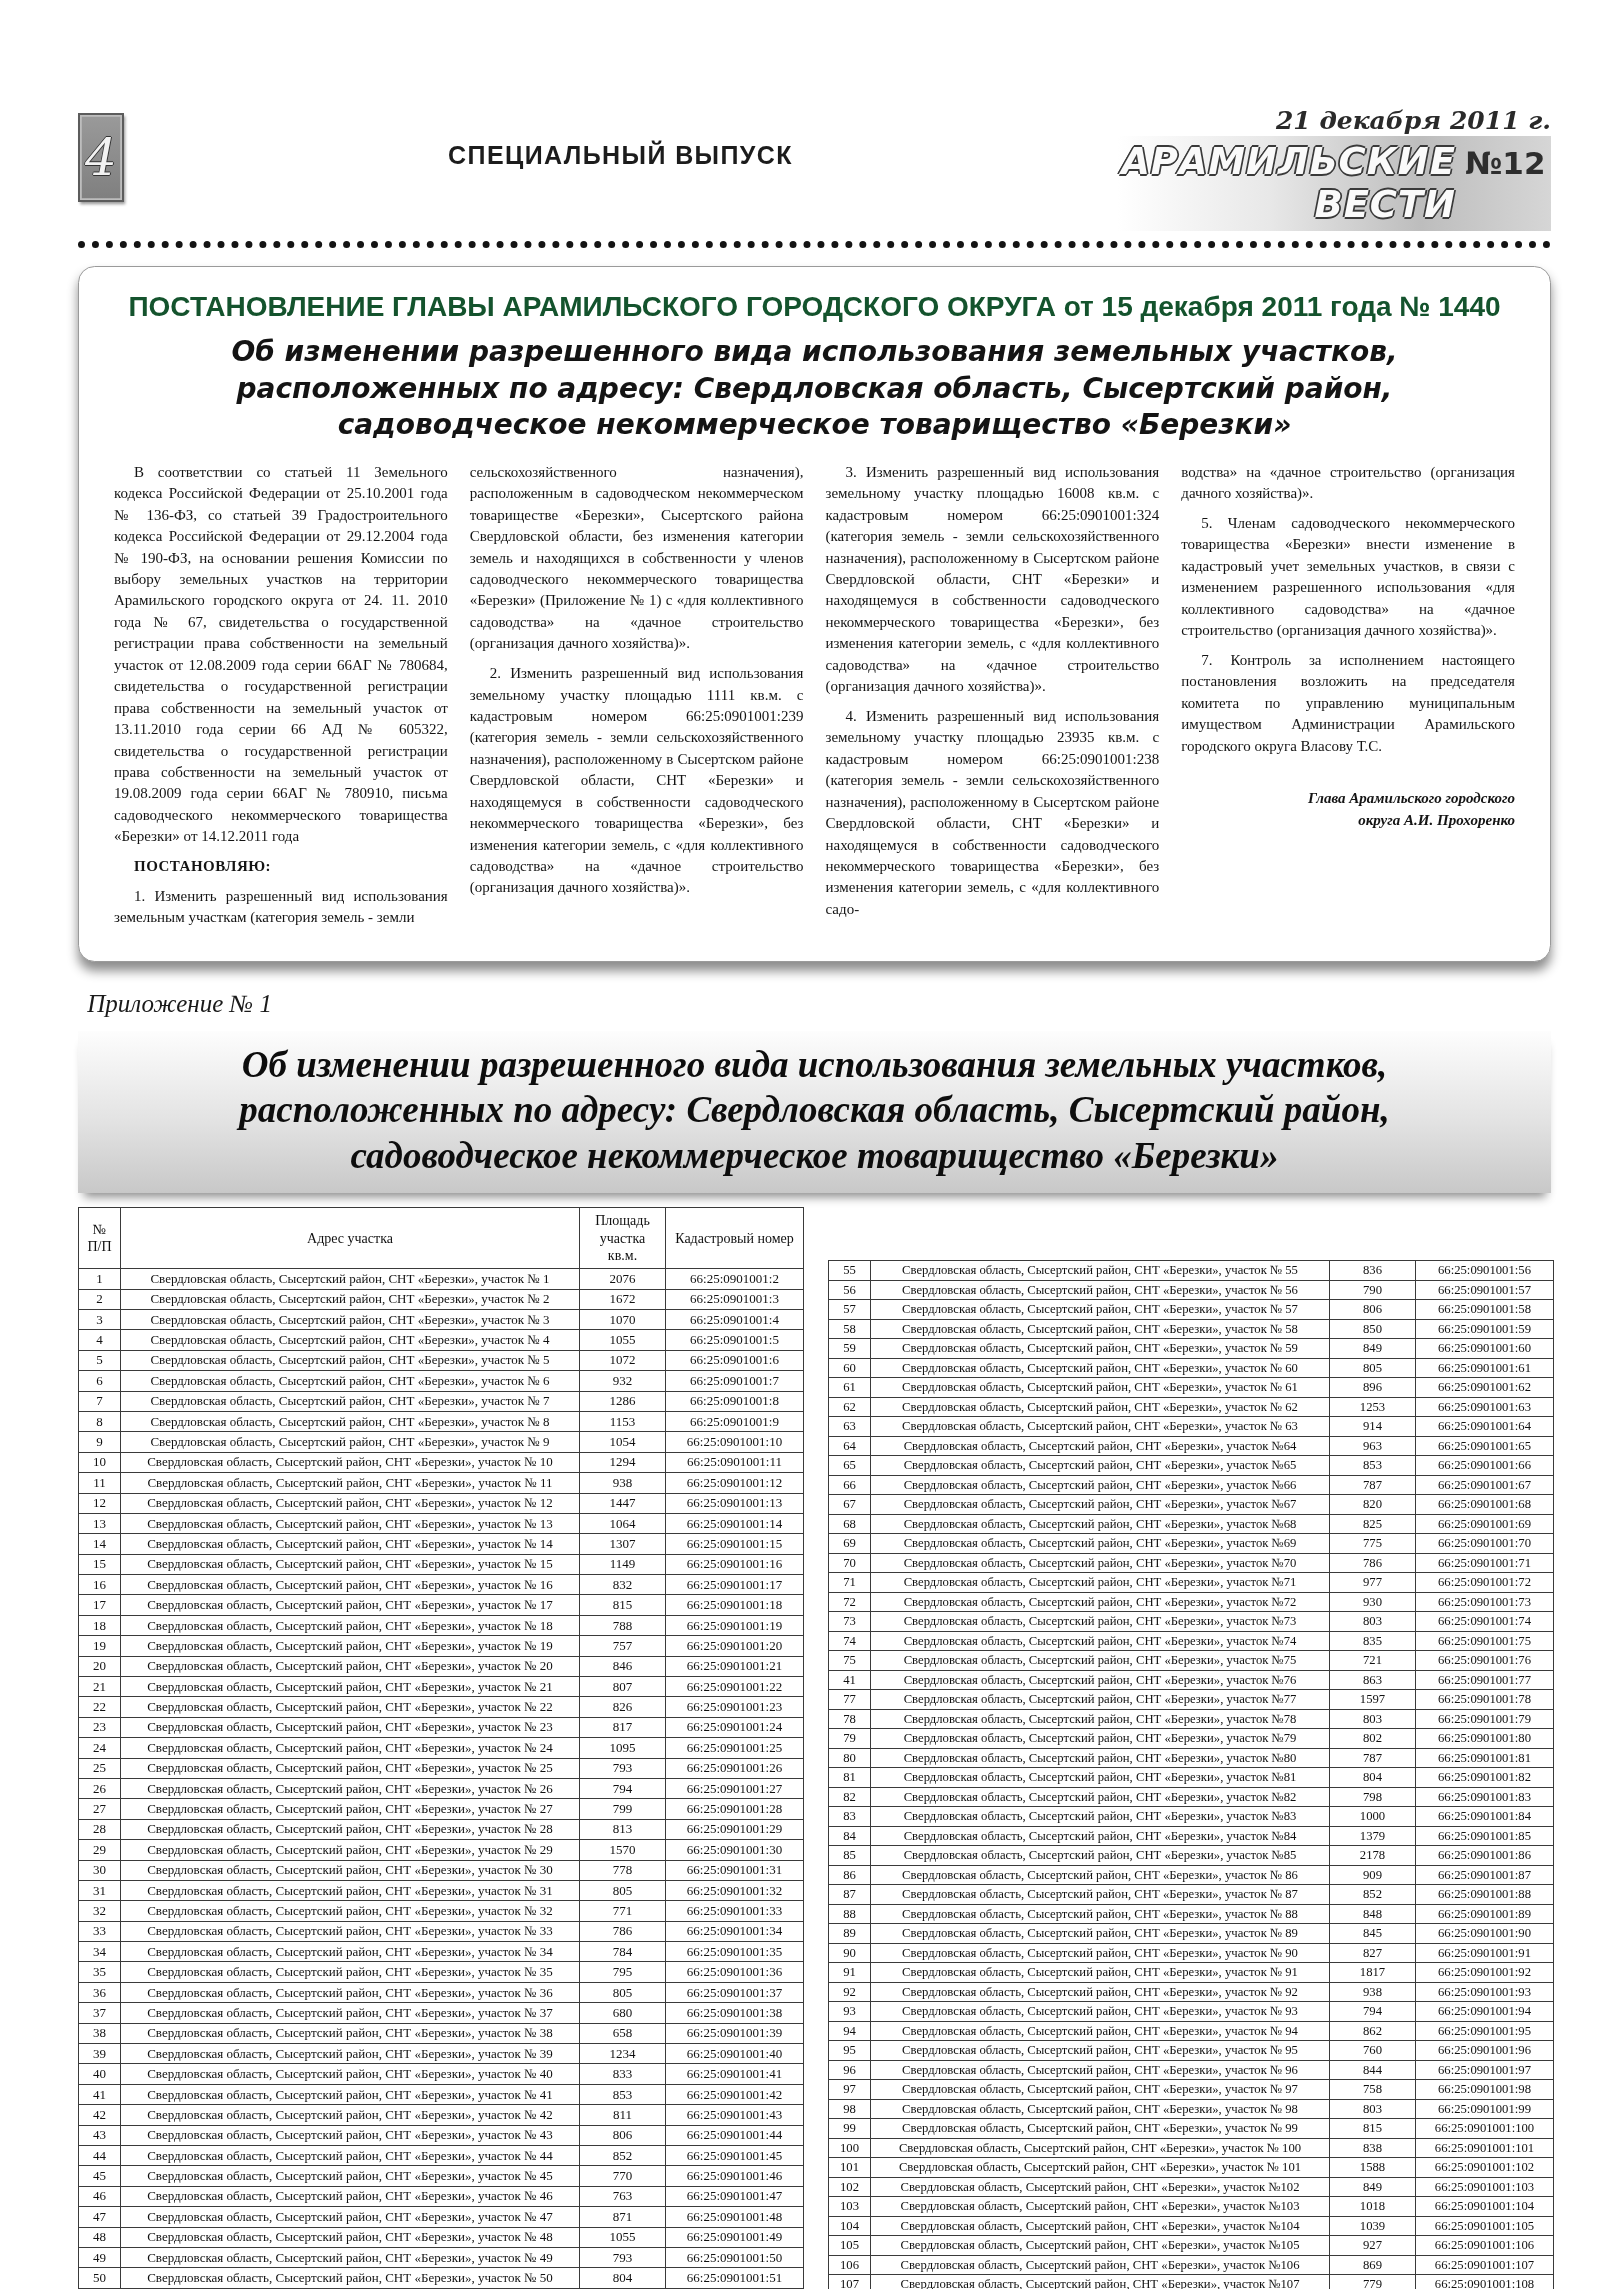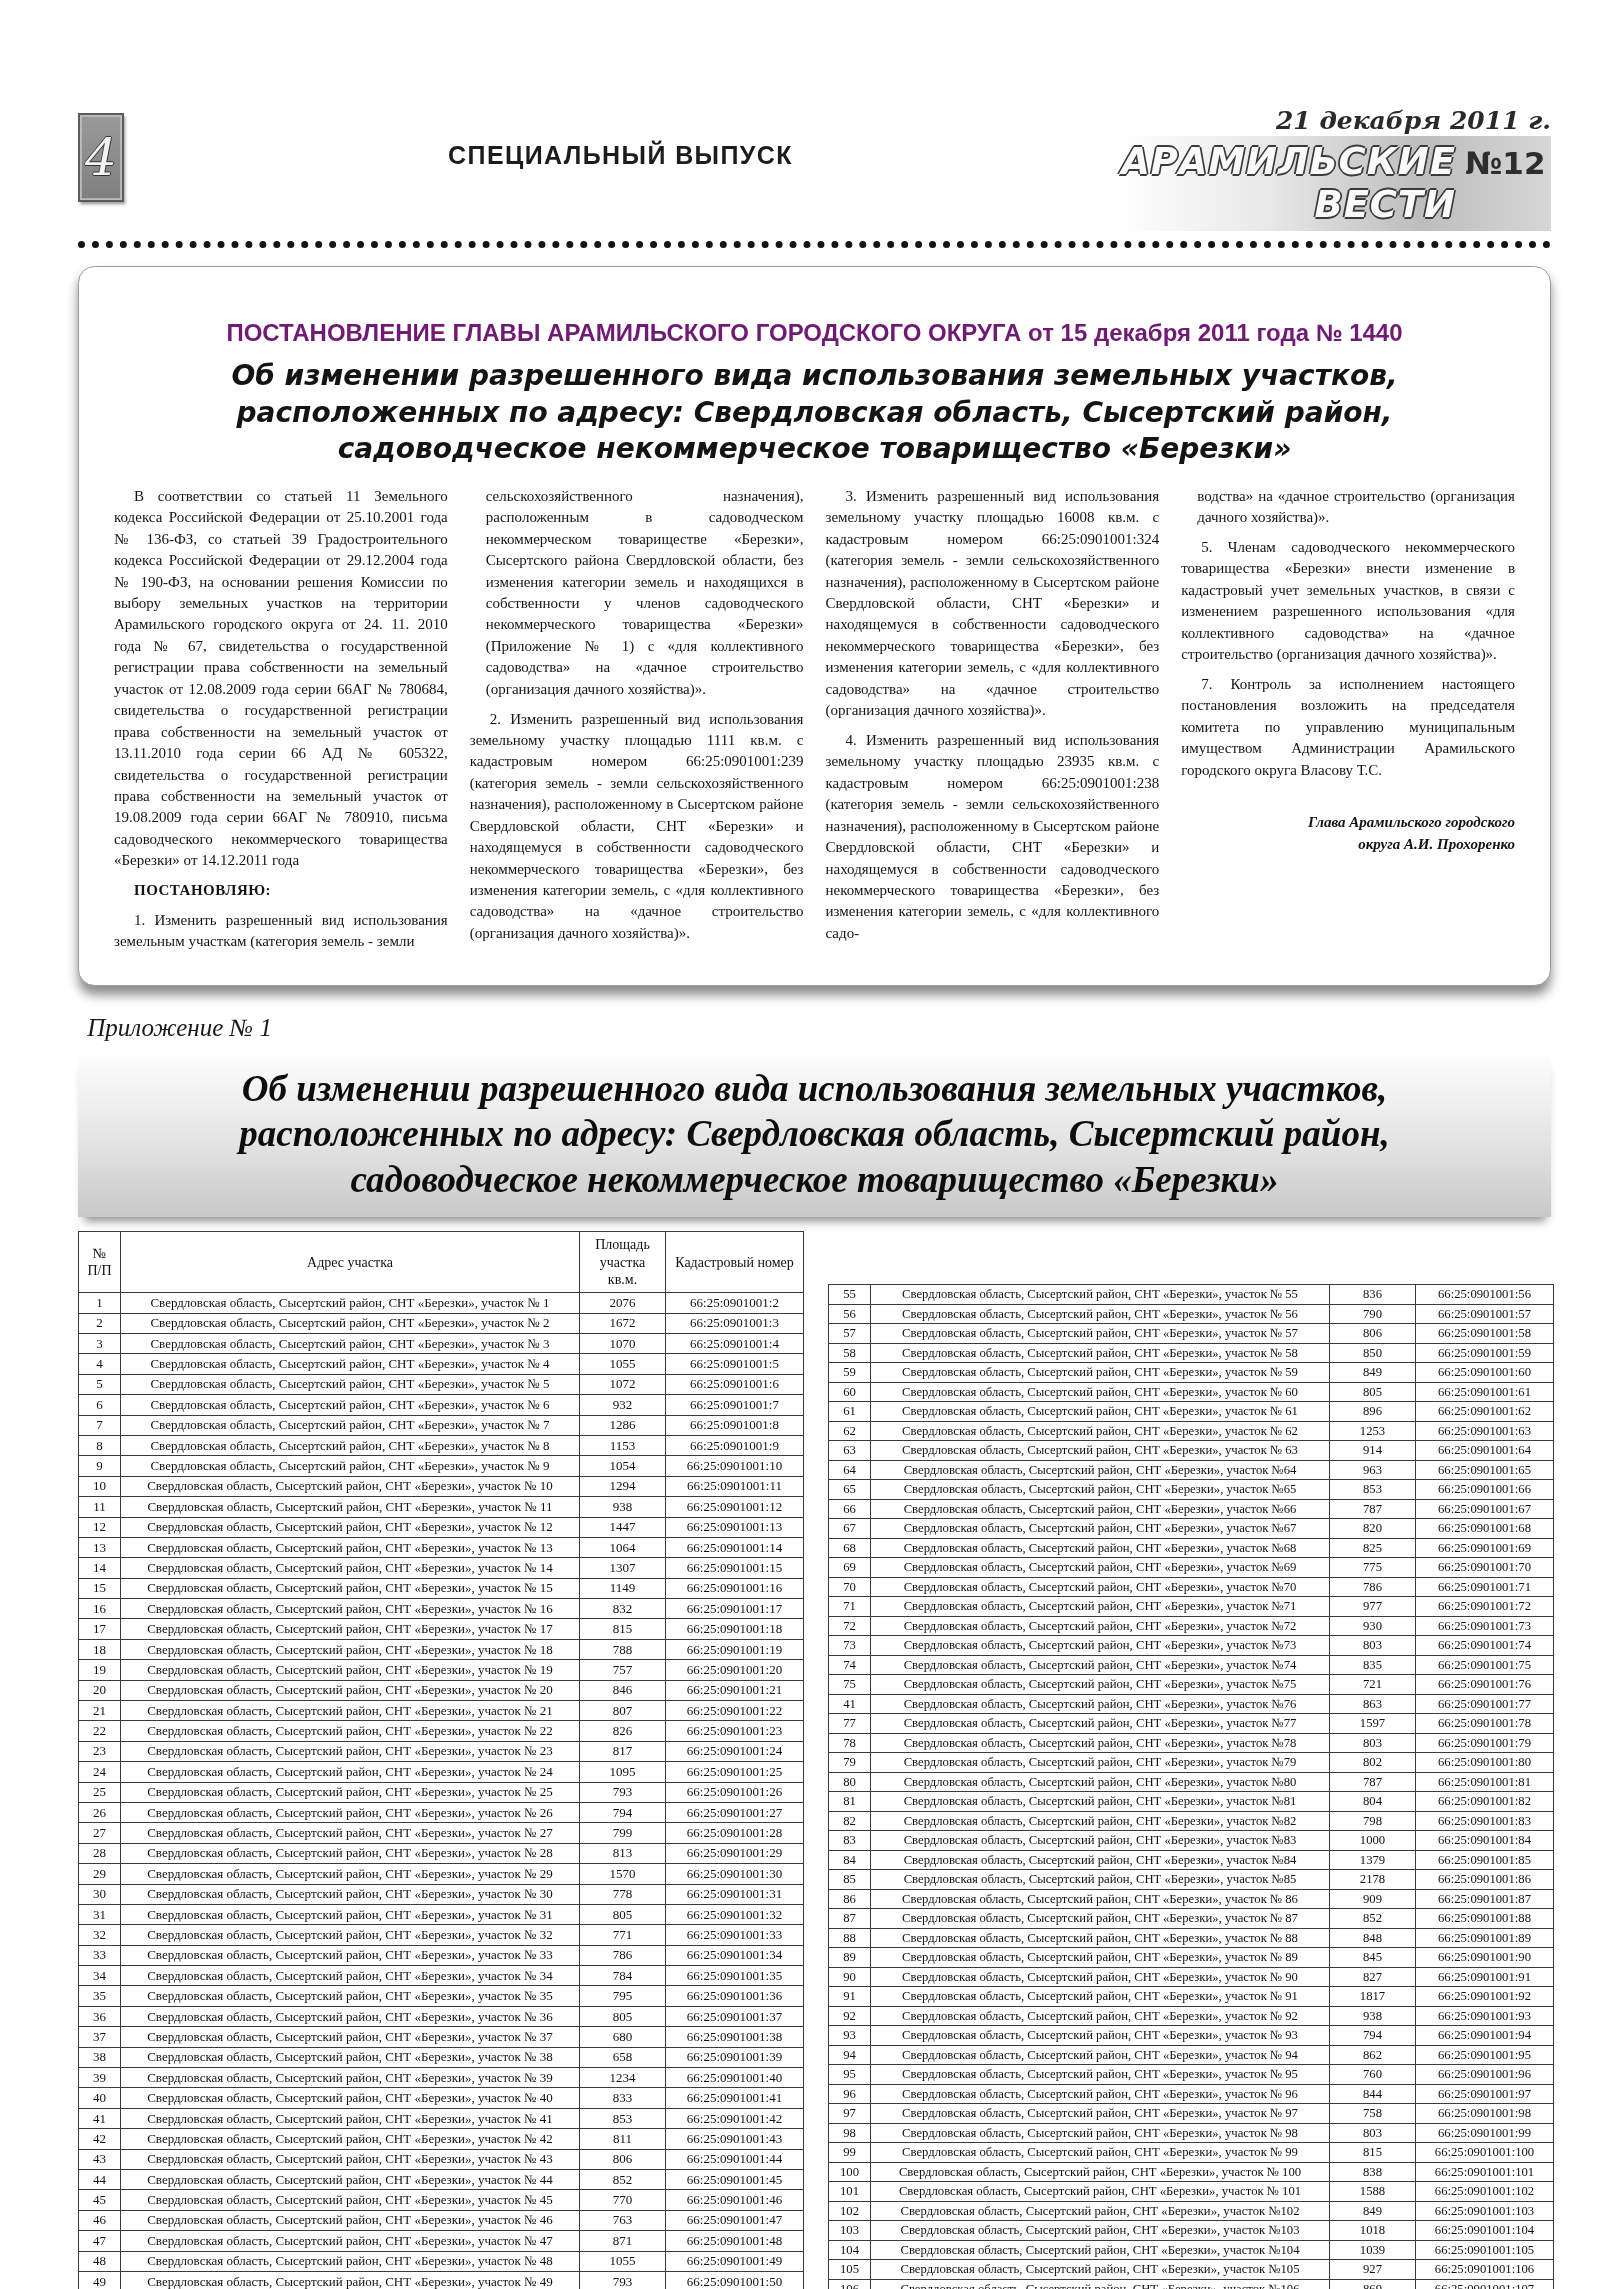--- a/index.html
+++ b/index.html
@@ -23,28 +23,28 @@
   .masthead{font-family:"DejaVu Sans",sans-serif;font-style:italic;font-weight:bold;font-size:37px;
     letter-spacing:0.9px;color:#fafafa;
     text-shadow:-1.8px 0 #3a3a3a,1.8px 0 #3a3a3a,0 -1.8px #3a3a3a,0 1.8px #3a3a3a,0.9px 0.9px #3a3a3a,-0.9px -0.9px #3a3a3a;}
   .issue-no{font-family:"DejaVu Sans",sans-serif;font-size:31px;font-weight:bold;color:#2e2e2e;}
   .dotted-rule{border-top:7.4px dotted #141414;margin-top:9.2px;height:0;}
 
   
   .res-box{margin-top:18.5px;border:0.9px solid #9a9a9a;border-radius:16.6px;background:#fff;
     box-shadow:0 8.3px 11px rgba(0,0,0,.45);padding:24px 35px 24px;}
   .res-title{text-align:center;font-family:"Liberation Sans",sans-serif;font-weight:bold;
-    font-size:24px;color:#701a75;margin-top:28px;}
+    font-size:28px;color:#14532d;}
   .res-subtitle{margin-top:11px;text-align:center;font-family:"DejaVu Sans",sans-serif;
     font-weight:bold;font-style:italic;font-size:28px;line-height:1.3;color:#141414;}
   .res-body{margin-top:18.5px;display:flex;gap:22px;}
   .res-col{flex:1;font-family:"Liberation Serif",serif;font-size:15px;line-height:1.43;
     text-align:justify;color:#141414;}
   .res-col p{margin:0 0 8.3px;text-indent:20px;}
-  .res-col p.noindent{text-indent:0;margin-left:16px;}
+  .res-col p.noindent{text-indent:0;}
   .res-col p.bold{font-weight:bold;letter-spacing:0.5px;}
   .res-col p.signature{text-align:right;font-weight:bold;font-style:italic;text-indent:0;margin:0;}
   .res-col p.signature:first-of-type{margin-top:0;}
   .res-col p.sig-gap{margin-top:31px;}
 
   
   .appendix-note{margin:24px 0 0 9.2px;font-style:italic;font-size:25px;line-height:1.45;color:#1a1a1a;}
   .appendix-title{margin-top:9.2px;background:linear-gradient(#fdfdfd,#e3e3e3 55%,#c8c8c8);
     box-shadow:0 9.2px 9.2px -5.5px rgba(0,0,0,.45);
     text-align:center;font-family:"Liberation Serif",serif;font-weight:bold;font-style:italic;

